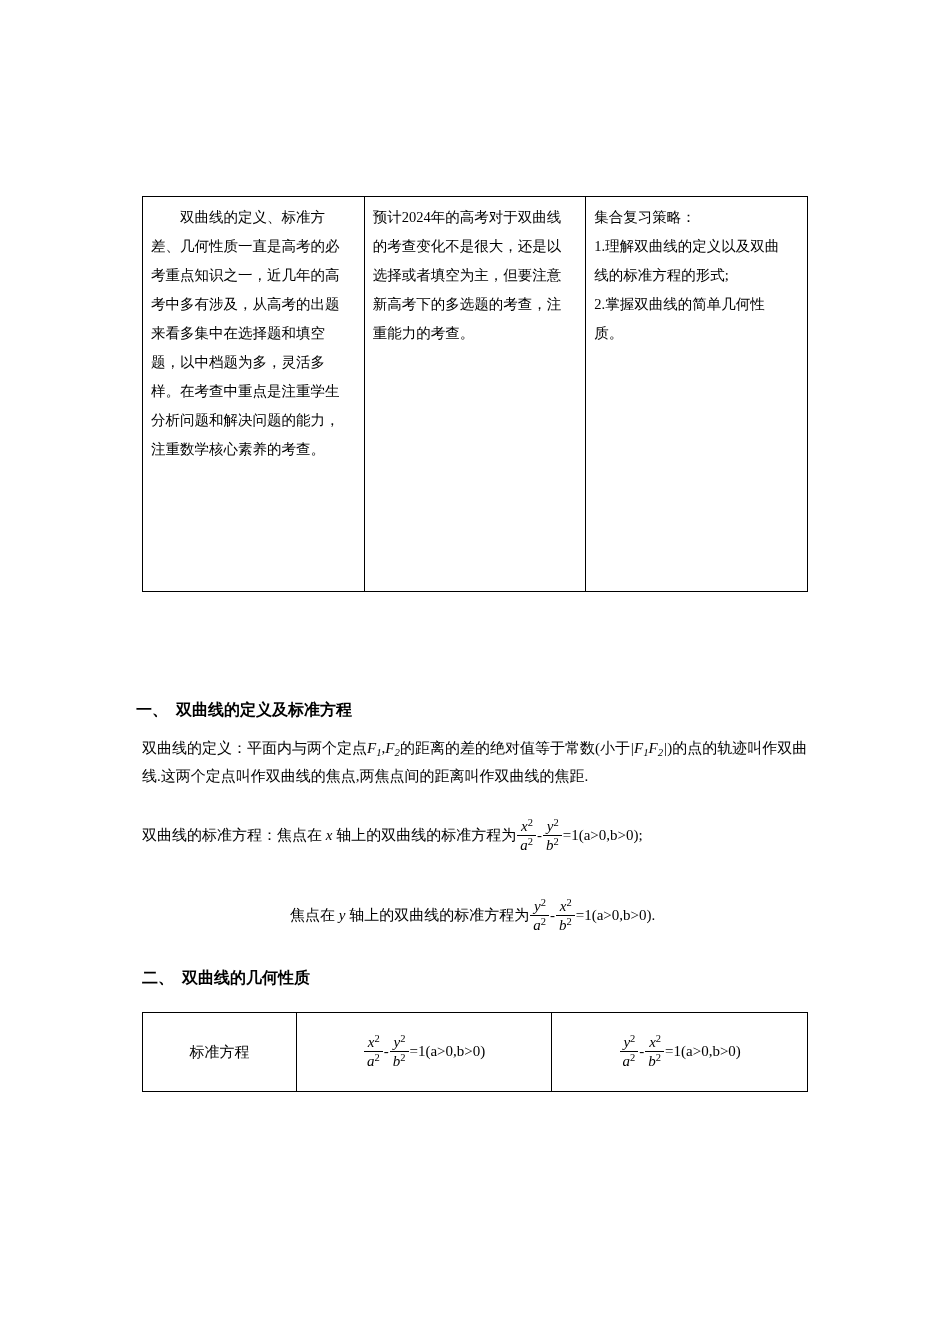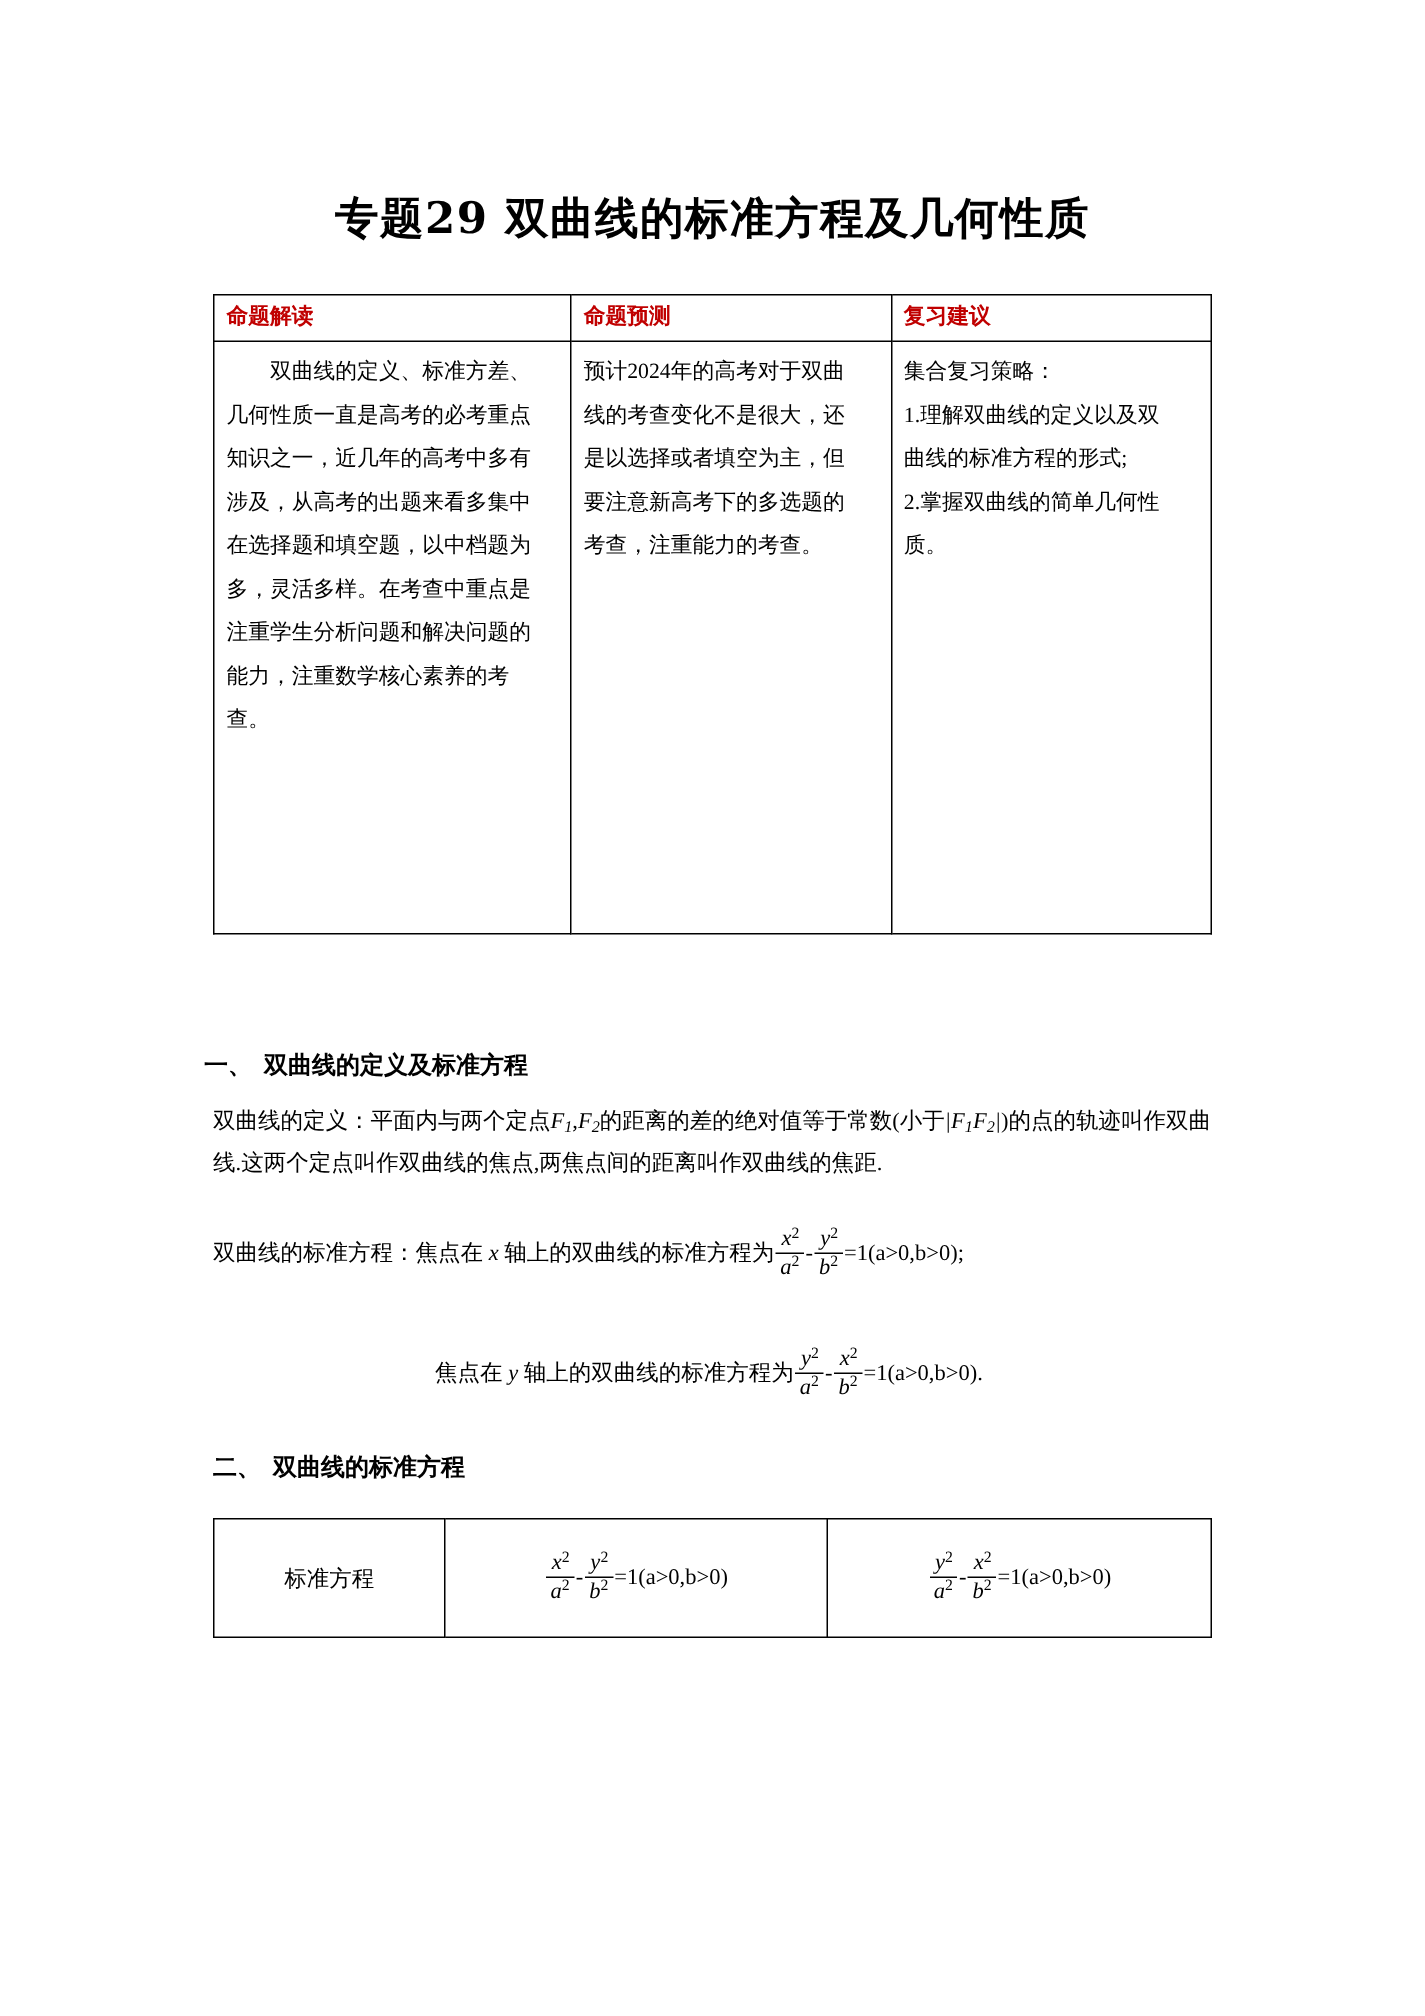--- a/index.html
+++ b/index.html
@@ -117,29 +117,23 @@
     font-size:15px;
   }
   .tbl2 .lab { width:23%; font-family:"Liberation Serif", serif; }
   .tbl2 .eq  { width:38.5%; }
 </style>
 </head>
 <body>
 
 <div class="page">
 
-  <div class="title">专题29 双曲线的标准方程及几何性质</div>
 
   <table class="tbl1">
     <tbody>
-        <tr>
-      <td class="hdr c1">命题解读</td>
-      <td class="hdr c2">命题预测</td>
-      <td class="hdr c3">复习建议</td>
-    </tr>
     <tr>
       <td class="body-cell">
         <div class="indent2">双曲线的定义、标准方差、几何性质一直是高考的必考重点知识之一，近几年的高考中多有涉及，从高考的出题来看多集中在选择题和填空题，以中档题为多，灵活多样。在考查中重点是注重学生分析问题和解决问题的能力，注重数学核心素养的考查。</div>
       </td>
       <td class="body-cell">
         <div>预计2024年的高考对于双曲线的考查变化不是很大，还是以选择或者填空为主，但要注意新高考下的多选题的考查，注重能力的考查。</div>
       </td>
       <td class="body-cell">
 
         <div>集合复习策略：</div>
@@ -161,21 +155,21 @@
 
   <div class="para" style="left:142px; top:818px; width:700px;">
     <span>双曲线的标准方程：</span><span>焦点在</span> <i class="v">x</i> <span>轴上的双曲线的标准方程为</span><span class="frac"><span class="nm"><i class="v">x</i><sup class="p">2</sup></span><span class="dn"><i class="v">a</i><sup class="p">2</sup></span></span>-<span class="frac"><span class="nm"><i class="v">y</i><sup class="p">2</sup></span><span class="dn"><i class="v">b</i><sup class="p">2</sup></span></span><span>=1(a&gt;0,b&gt;0);</span>
   </div>
 
   <div class="para" style="left:290px; top:898px; width:600px;">
     <span>焦点在</span> <i class="v">y</i> <span>轴上的双曲线的标准方程为</span><span class="frac"><span class="nm"><i class="v">y</i><sup class="p">2</sup></span><span class="dn"><i class="v">a</i><sup class="p">2</sup></span></span>-<span class="frac"><span class="nm"><i class="v">x</i><sup class="p">2</sup></span><span class="dn"><i class="v">b</i><sup class="p">2</sup></span></span><span>=1(a&gt;0,b&gt;0).</span>
   </div>
 
   <div class="h2" style="left:142px; top:968px;">
-    <span class="num">二、</span><span>双曲线的标准方程</span>
+    <span class="num">二、</span><span>双曲线的几何性质</span>
   </div>
 
   <table class="tbl2">
     <tbody>
         <tr>
       <td class="lab">标准方程</td>
       <td class="eq">
         <span class="frac"><span class="nm"><i class="v">x</i><sup class="p">2</sup></span><span class="dn"><i class="v">a</i><sup class="p">2</sup></span></span>-<span class="frac"><span class="nm"><i class="v">y</i><sup class="p">2</sup></span><span class="dn"><i class="v">b</i><sup class="p">2</sup></span></span><span>=1(a&gt;0,b&gt;0)</span>
       </td>
       <td class="eq">

